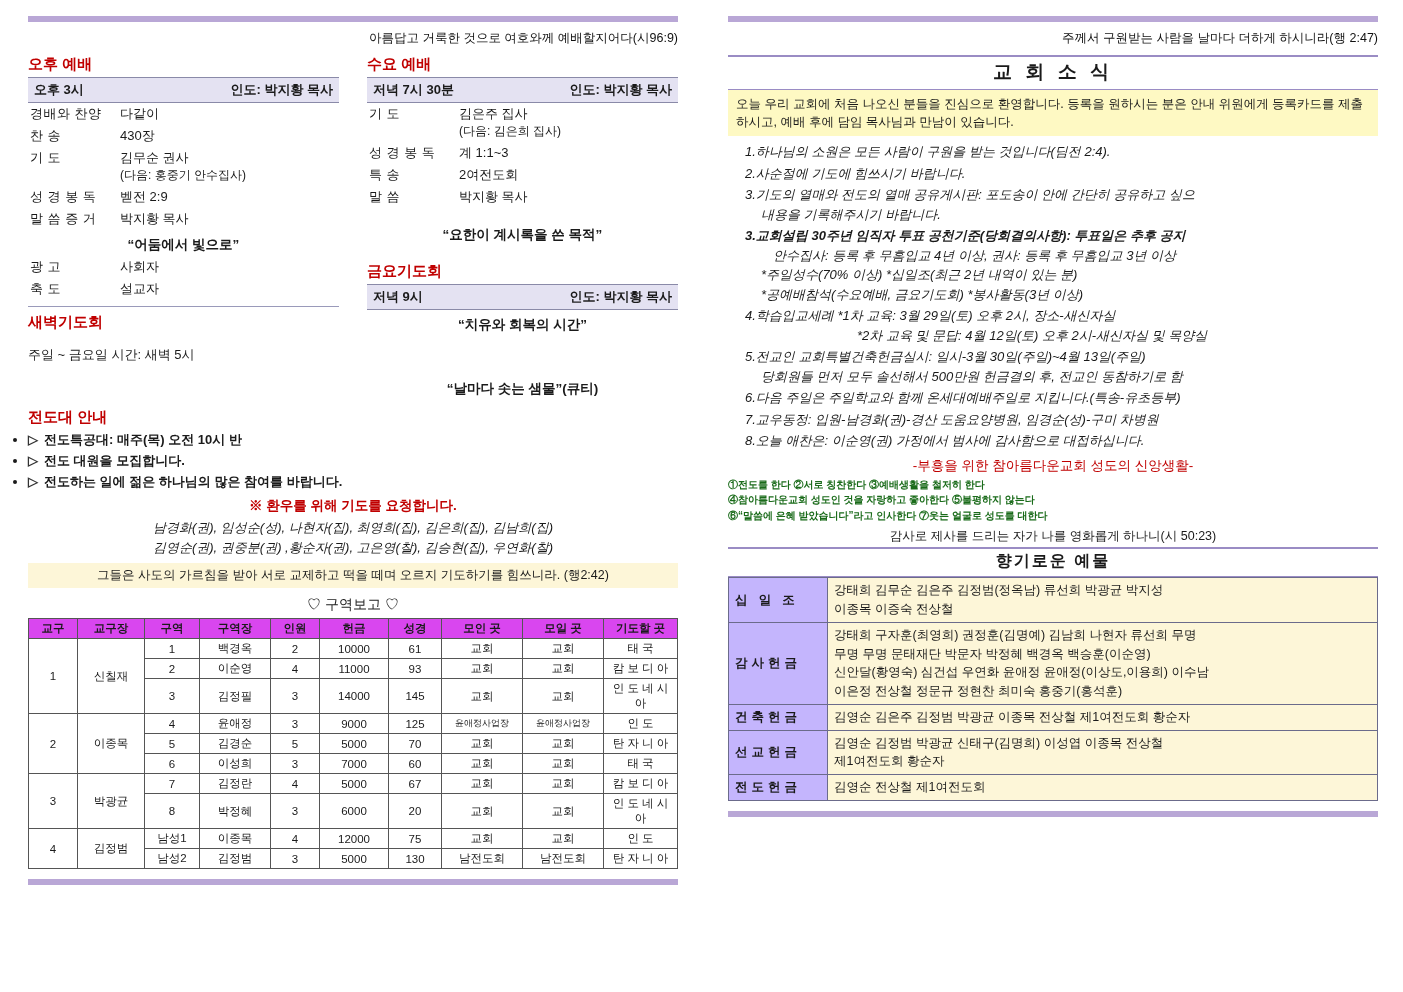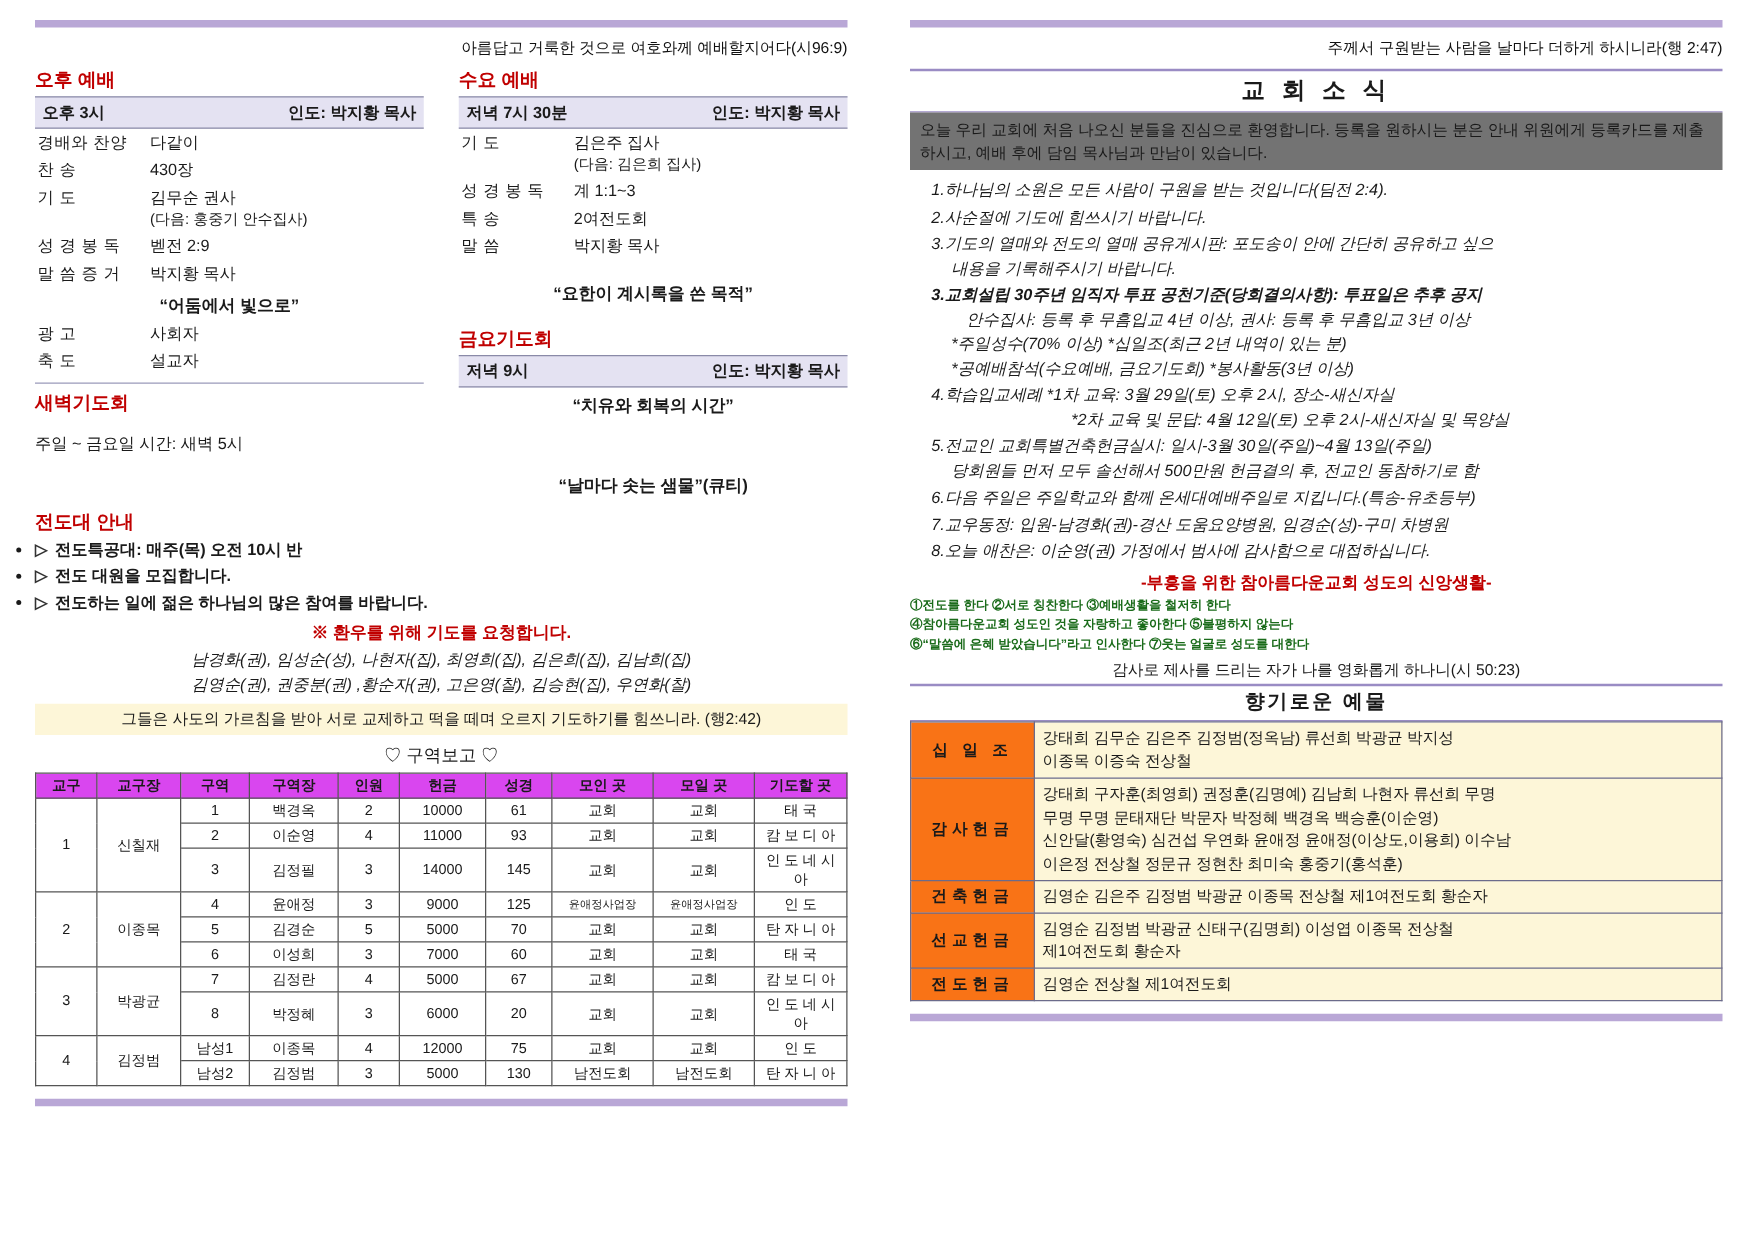--- a/index.html
+++ b/index.html
@@ -48,34 +48,34 @@
 
   .districttitle{text-align:center;font-size:14px;margin:8px 0 4px;}
 
   table.grid{border-collapse:collapse;width:100%;font-size:11.5px;}
   table.grid th,table.grid td{border:1px solid #555;padding:2px 3px;text-align:center;}
   table.grid th{background:#d946ef;font-weight:bold;}
 
   
   .news-title{text-align:center;font-weight:bold;font-size:19px;letter-spacing:4px;padding:2px 0 4px;}
   .news-top{border-top:2px solid #9a8cc4;border-bottom:1px solid #9a8cc4;}
-  .welcome{background:#737373;padding:5px 8px;font-size:12.5px;line-height:1.45;}
+  .welcome{background:#fef9c3;padding:5px 8px;font-size:12.5px;line-height:1.45;}
   ol.news{margin:6px 0 0 17px;padding:0;list-style:none;font-size:13px;line-height:1.5;font-style:italic;}
   ol.news>li{margin:2px 0;}
   .ind1{padding-left:16px;display:block;}
   .ind2{padding-left:28px;display:block;}
   .ind3{padding-left:112px;display:block;}
-  .revivaltitle{color:#c00000;font-weight:bold;text-align:center;font-size:13.5px;margin:6px 0 2px;}
+  .revivaltitle{color:#c00000;font-weight:normal;text-align:center;font-size:13.5px;margin:6px 0 2px;}
   .lifelist{color:#1a6b1a;font-size:10px;line-height:1.55;font-weight:bold;}
   .thanks{text-align:center;font-size:12.5px;margin:5px 0 2px;}
   .offer-title{text-align:center;font-weight:bold;font-size:16px;padding:2px 0 4px;letter-spacing:2px;}
 
   table.offer{border-collapse:collapse;width:100%;font-size:12.5px;}
   table.offer td{border:1px solid #6b6b8b;padding:3px 6px;vertical-align:middle;}
-  table.offer td.k{width:86px;text-align:center;font-weight:bold;background:#f97316;letter-spacing:4px;}
+  table.offer td.k{width:86px;text-align:left;font-weight:bold;background:#c4b5fd;letter-spacing:4px;font-family:Liberation Serif, serif;}
   table.offer td.v{background:#fdf6d8;line-height:1.5;}
 </style>
 </head>
 <body>
 
 <div class="page">
 
   <div class="col-left">
     <div class="topbar"></div>
     <div class="verse">아름답고 거룩한 것으로 여호와께 예배할지어다(시96:9)</div>

